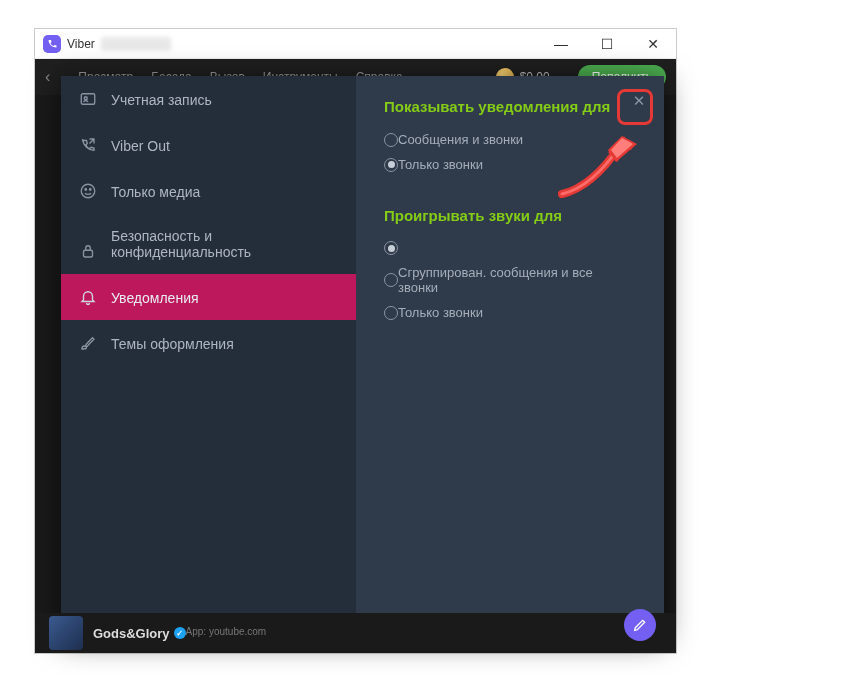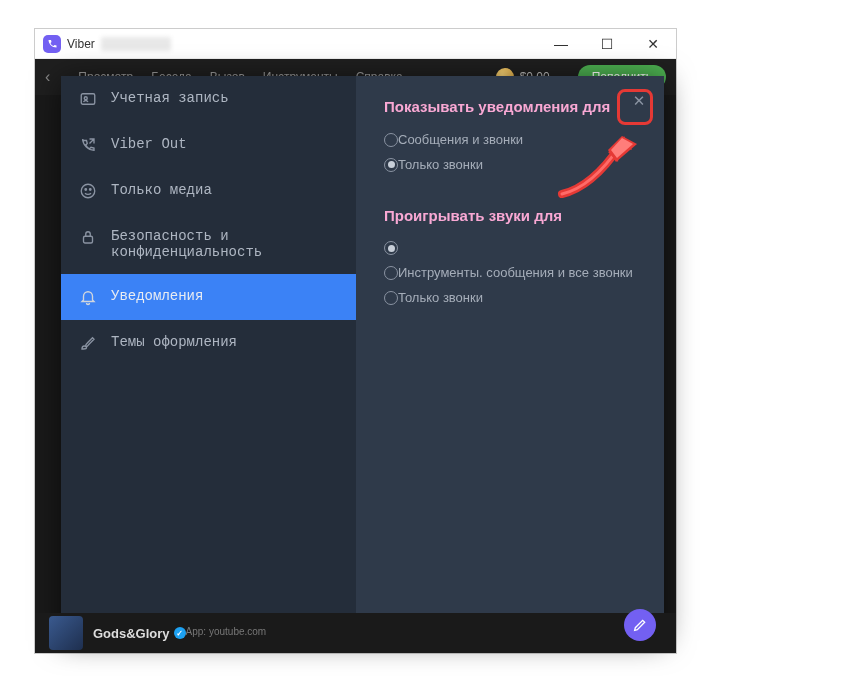--- a/index.html
+++ b/index.html
@@ -123,30 +123,29 @@
       box-shadow: 0 4px 30px rgba(0,0,0,0.6);
     }
     .sidebar {
       width: 295px;
       background: #242d3a;
       display: flex;
       flex-direction: column;
     }
     .sidebar-item {
       display: flex;
-      align-items: flex-start;
+      align-items: flex-end;
       padding: 14px 18px;
       color: #aeb6c2;
       font-size: 14px;
       gap: 14px;
       cursor: pointer;
-      font-family: Liberation Mono, monospace;
     }
     .sidebar-item.active {
-      background: #3b82f6;
+      background: #be185d;
       color: #e8ecf2;
     }
     .sidebar-icon {
       width: 18px;
       height: 18px;
       display: flex;
       align-items: center;
       justify-content: center;
       color: #8a93a2;
       flex-shrink: 0;
@@ -188,21 +187,21 @@
       top: 56px;
       right: 22px;
       width: 90px;
       height: 70px;
       z-index: 10;
       pointer-events: none;
     }
     .section-title {
       font-size: 15px;
       font-weight: 600;
-      color: #f9a8d4;
+      color: #84cc16;
       margin-bottom: 12px;
     }
     .radio-row {
       display: flex;
       align-items: center;
       padding: 5px 0;
       color: #a5adb9;
       font-size: 13px;
       cursor: pointer;
     }
@@ -404,21 +403,21 @@
         </div>
 
         <div class="section-gap"></div>
 
         <div class="section-title">Проигрывать звуки для</div>
         <div class="radio-row">
           <span class="radio-circle selected"></span>
         </div>
         <div class="radio-row">
           <span class="radio-circle"></span>
-          <span>Инструменты. сообщения и все звонки</span>
+          <span>Сгруппирован. сообщения и все звонки</span>
         </div>
         <div class="radio-row">
           <span class="radio-circle"></span>
           <span>Только звонки</span>
         </div>
       </div>
     </div>
 
     <div class="bottom-strip">
       <div class="avatar"></div>

